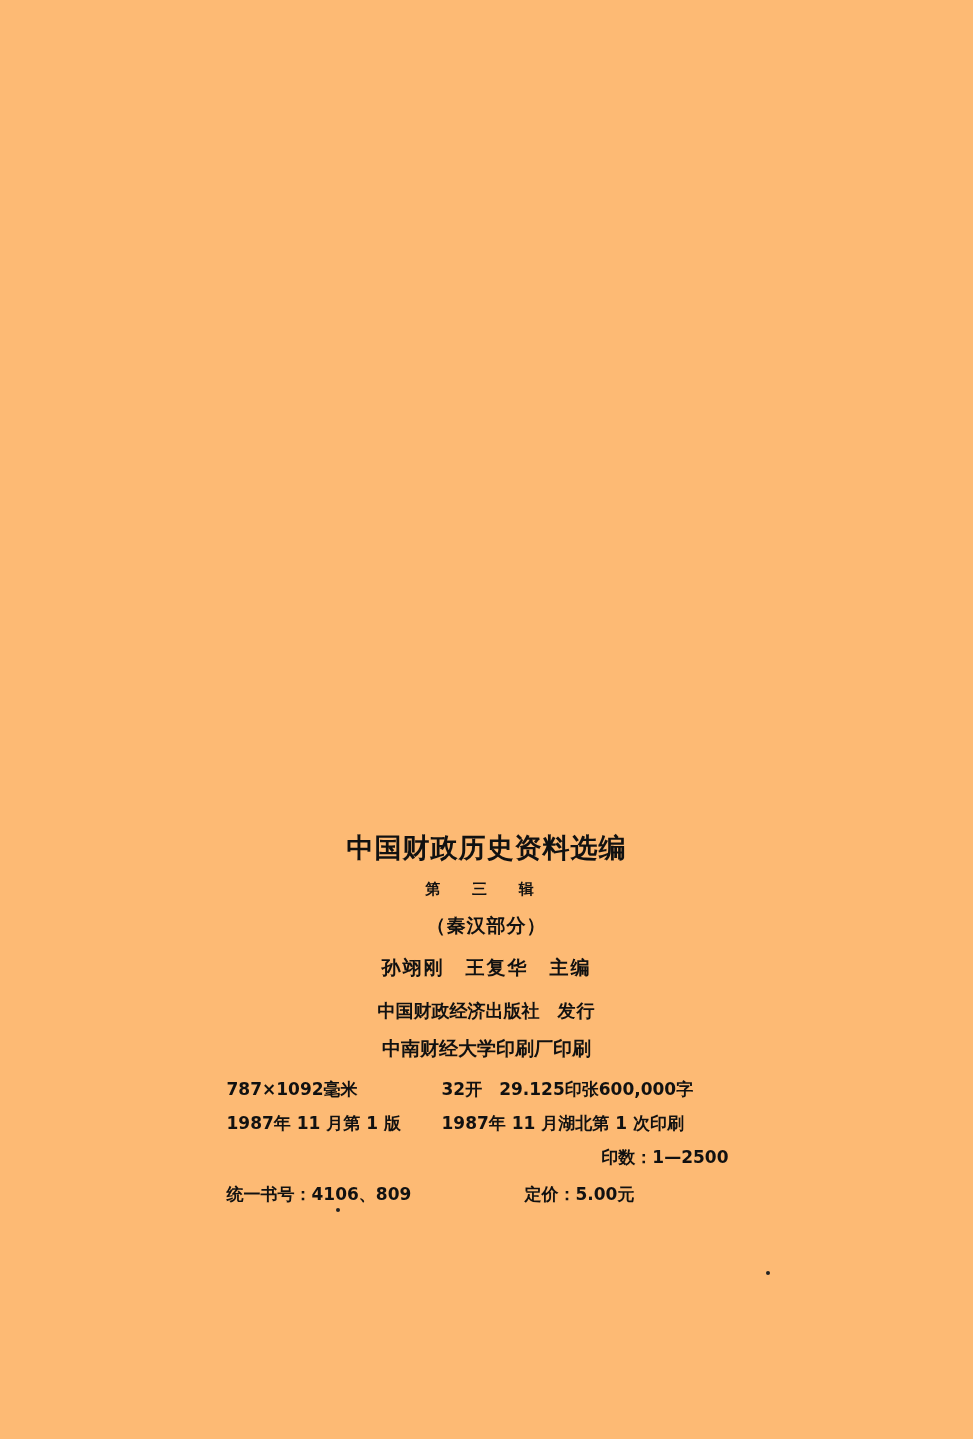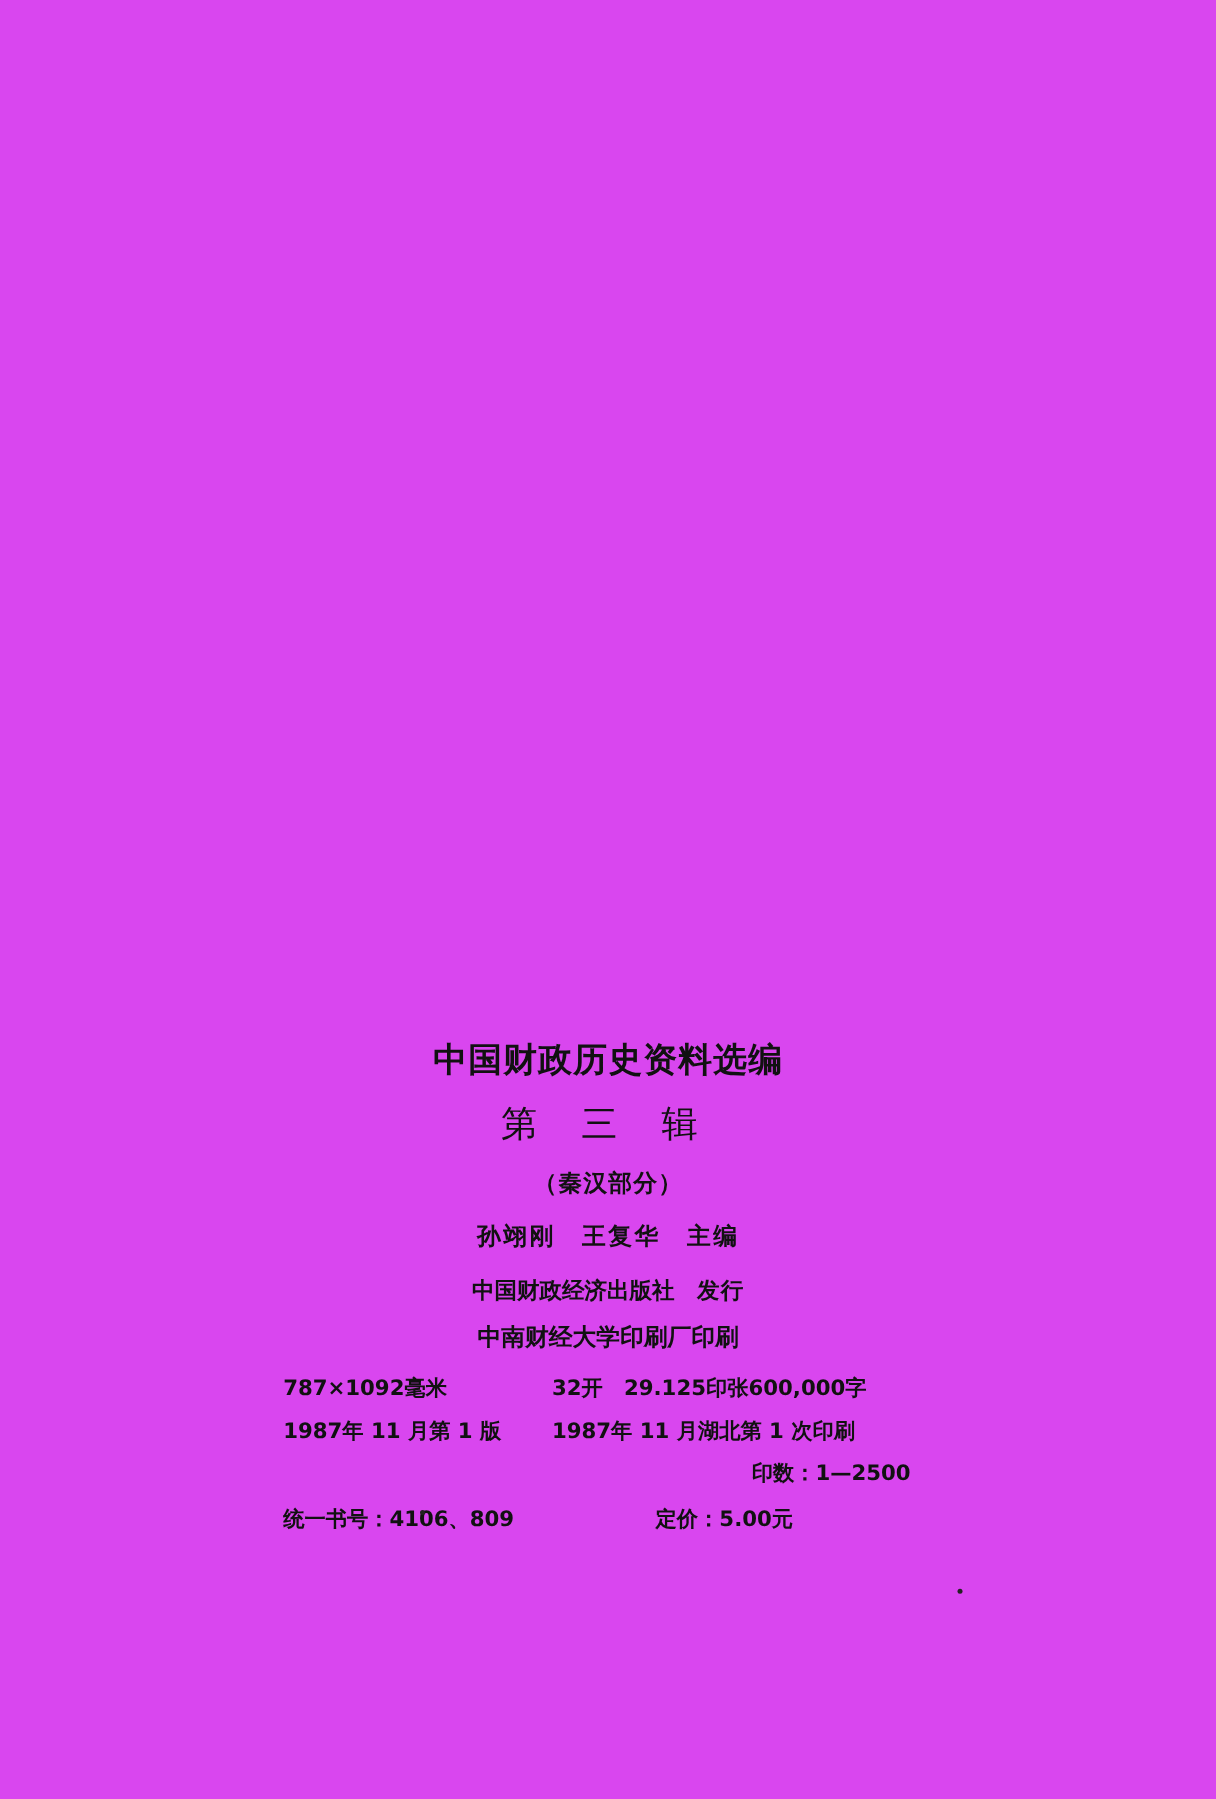--- a/index.html
+++ b/index.html
@@ -11,42 +11,42 @@
     width: 973px;
     height: 1439px;
     position: relative;
     font-family: "Liberation Serif", serif;
     color: #111111;
     overflow: hidden;
   }
   .page {
     position: absolute;
     inset: 0;
-    background: #d946ef;
+    background: #fdba74;
   }
   
   .colophon {
     position: absolute;
     left: 0;
     right: 0;
     top: 830px;
     text-align: center;
   }
   .line {
     white-space: nowrap;
   }
   .title-main {
     font-size: 27px;
     font-weight: bold;
     letter-spacing: 1px;
     margin-bottom: 14px;
   }
   .title-volume {
-    font-size: 29px;
-    font-weight: normal;
+    font-size: 15px;
+    font-weight: bold;
     letter-spacing: 14px;
     margin-bottom: 14px;
   }
   .title-sub {
     font-size: 19px;
     font-weight: bold;
     letter-spacing: 1px;
     margin-bottom: 16px;
   }
   .editors {

